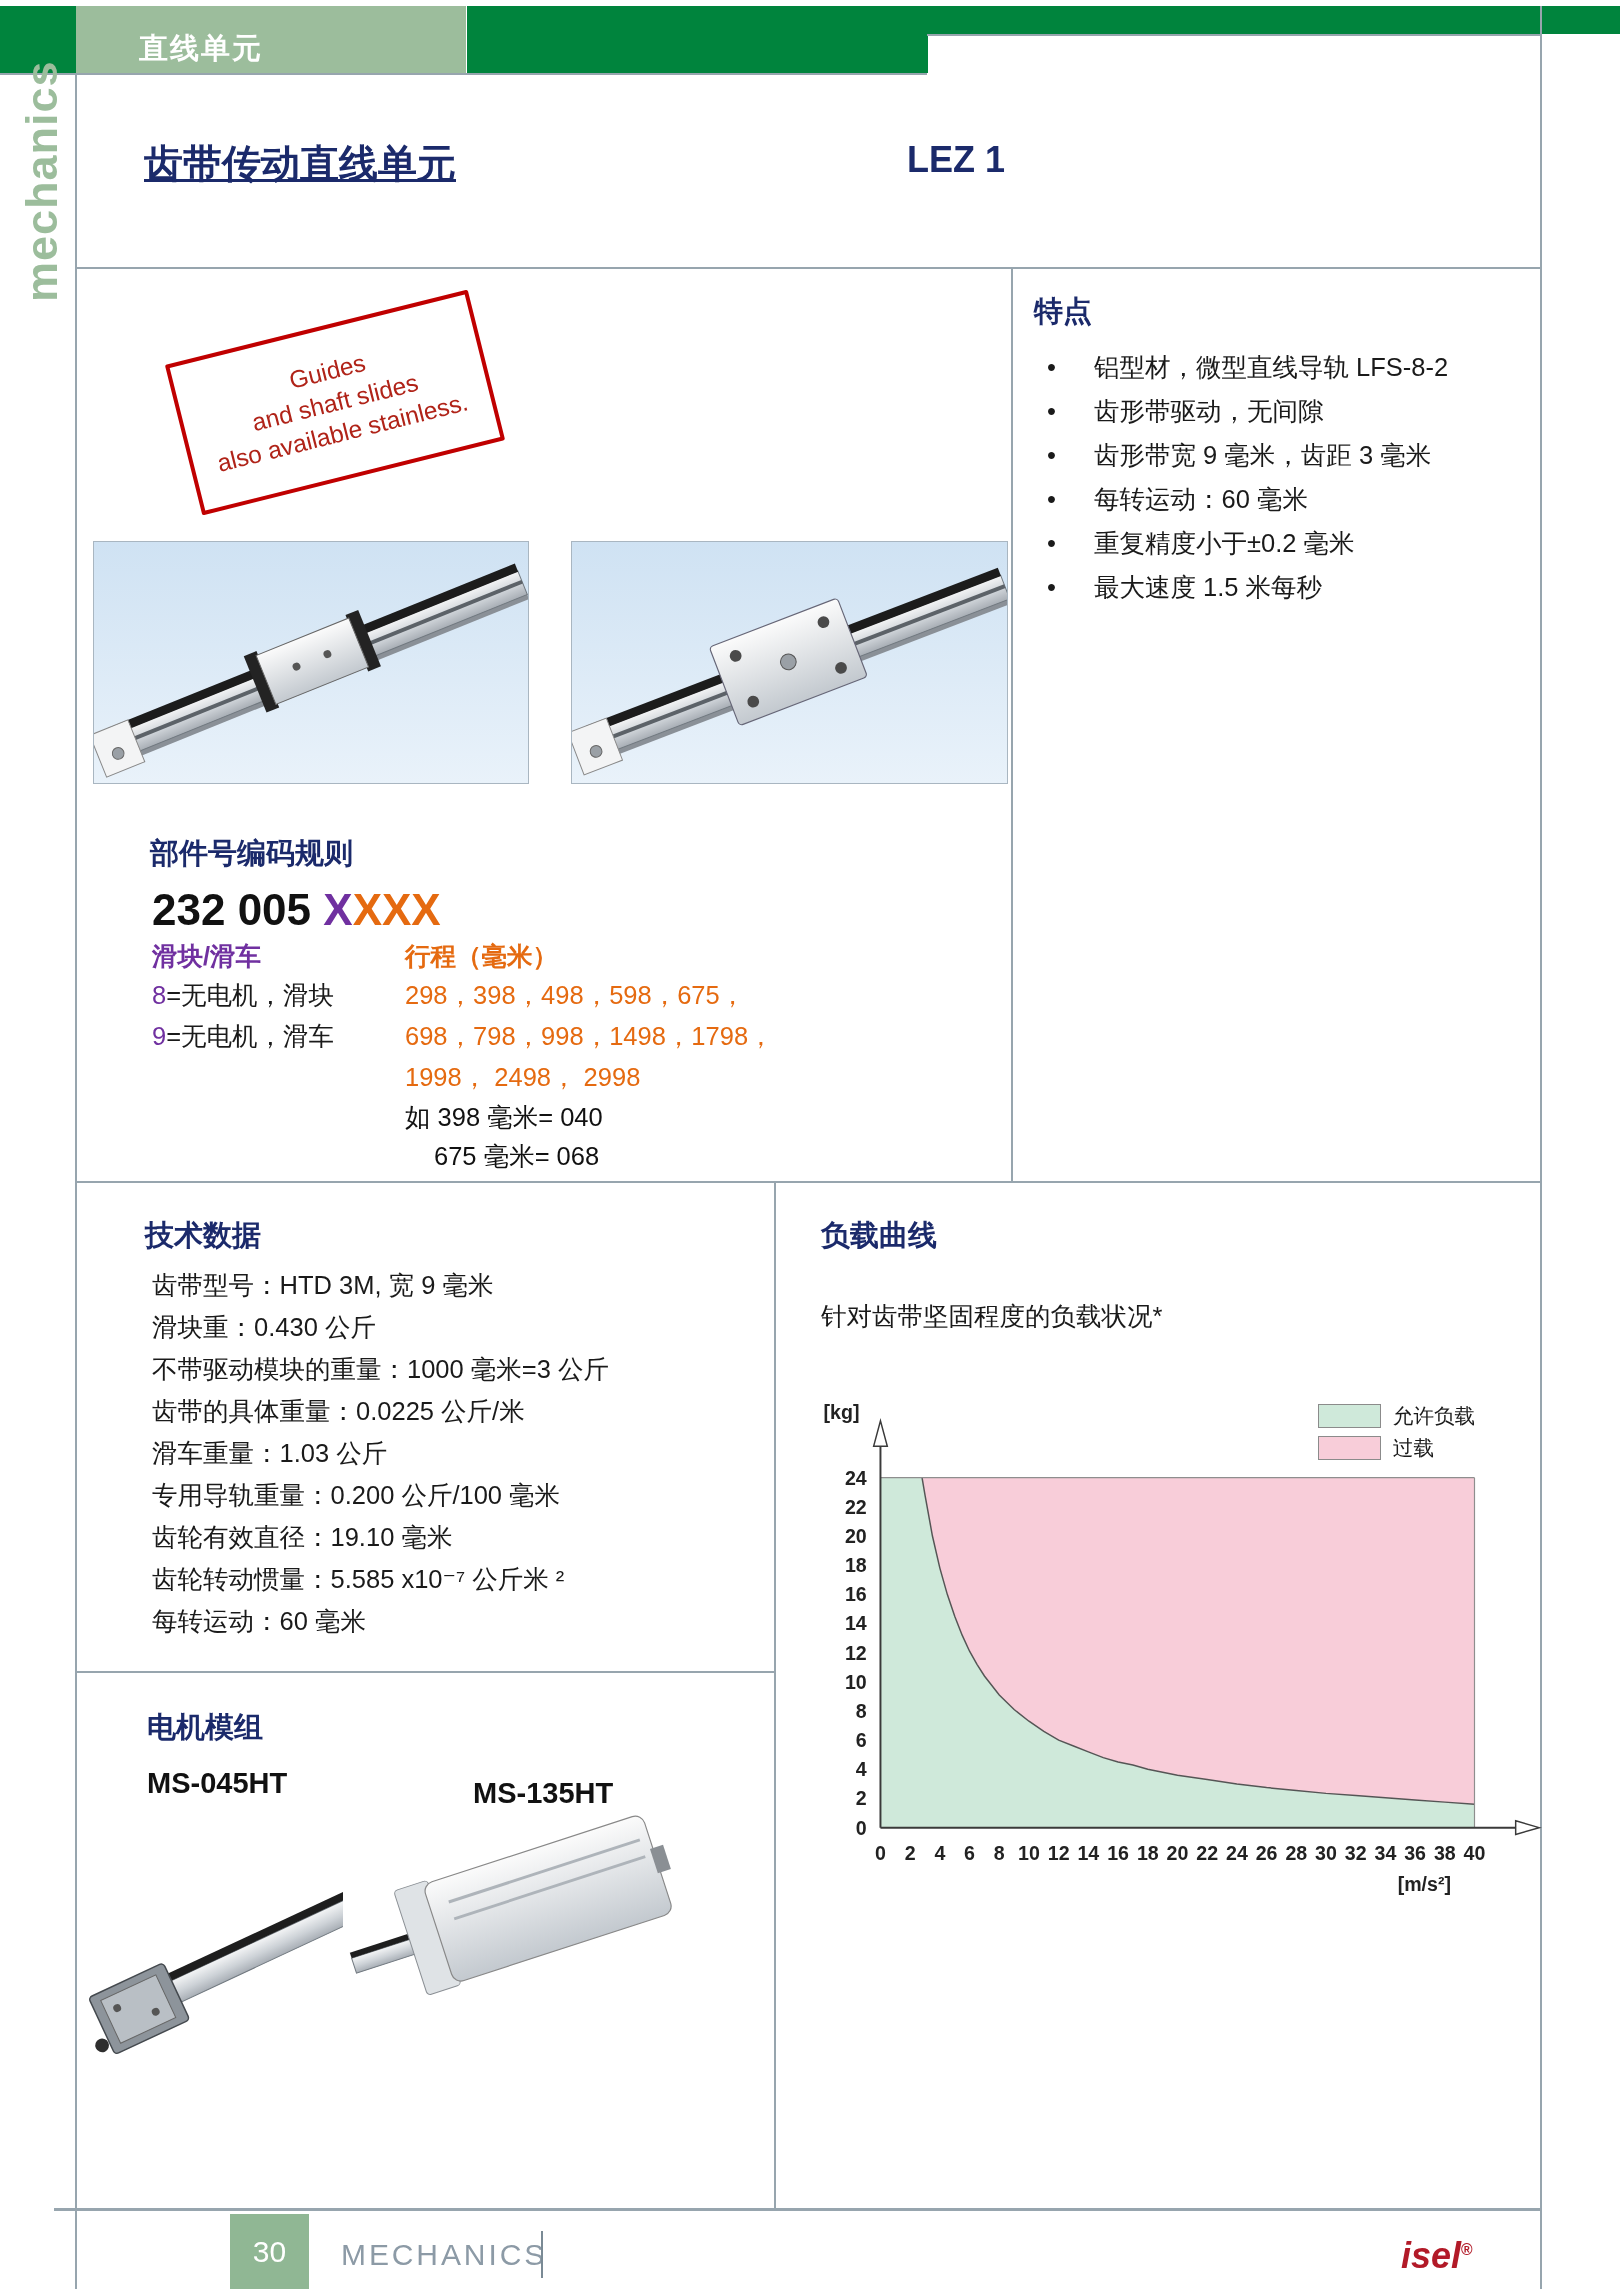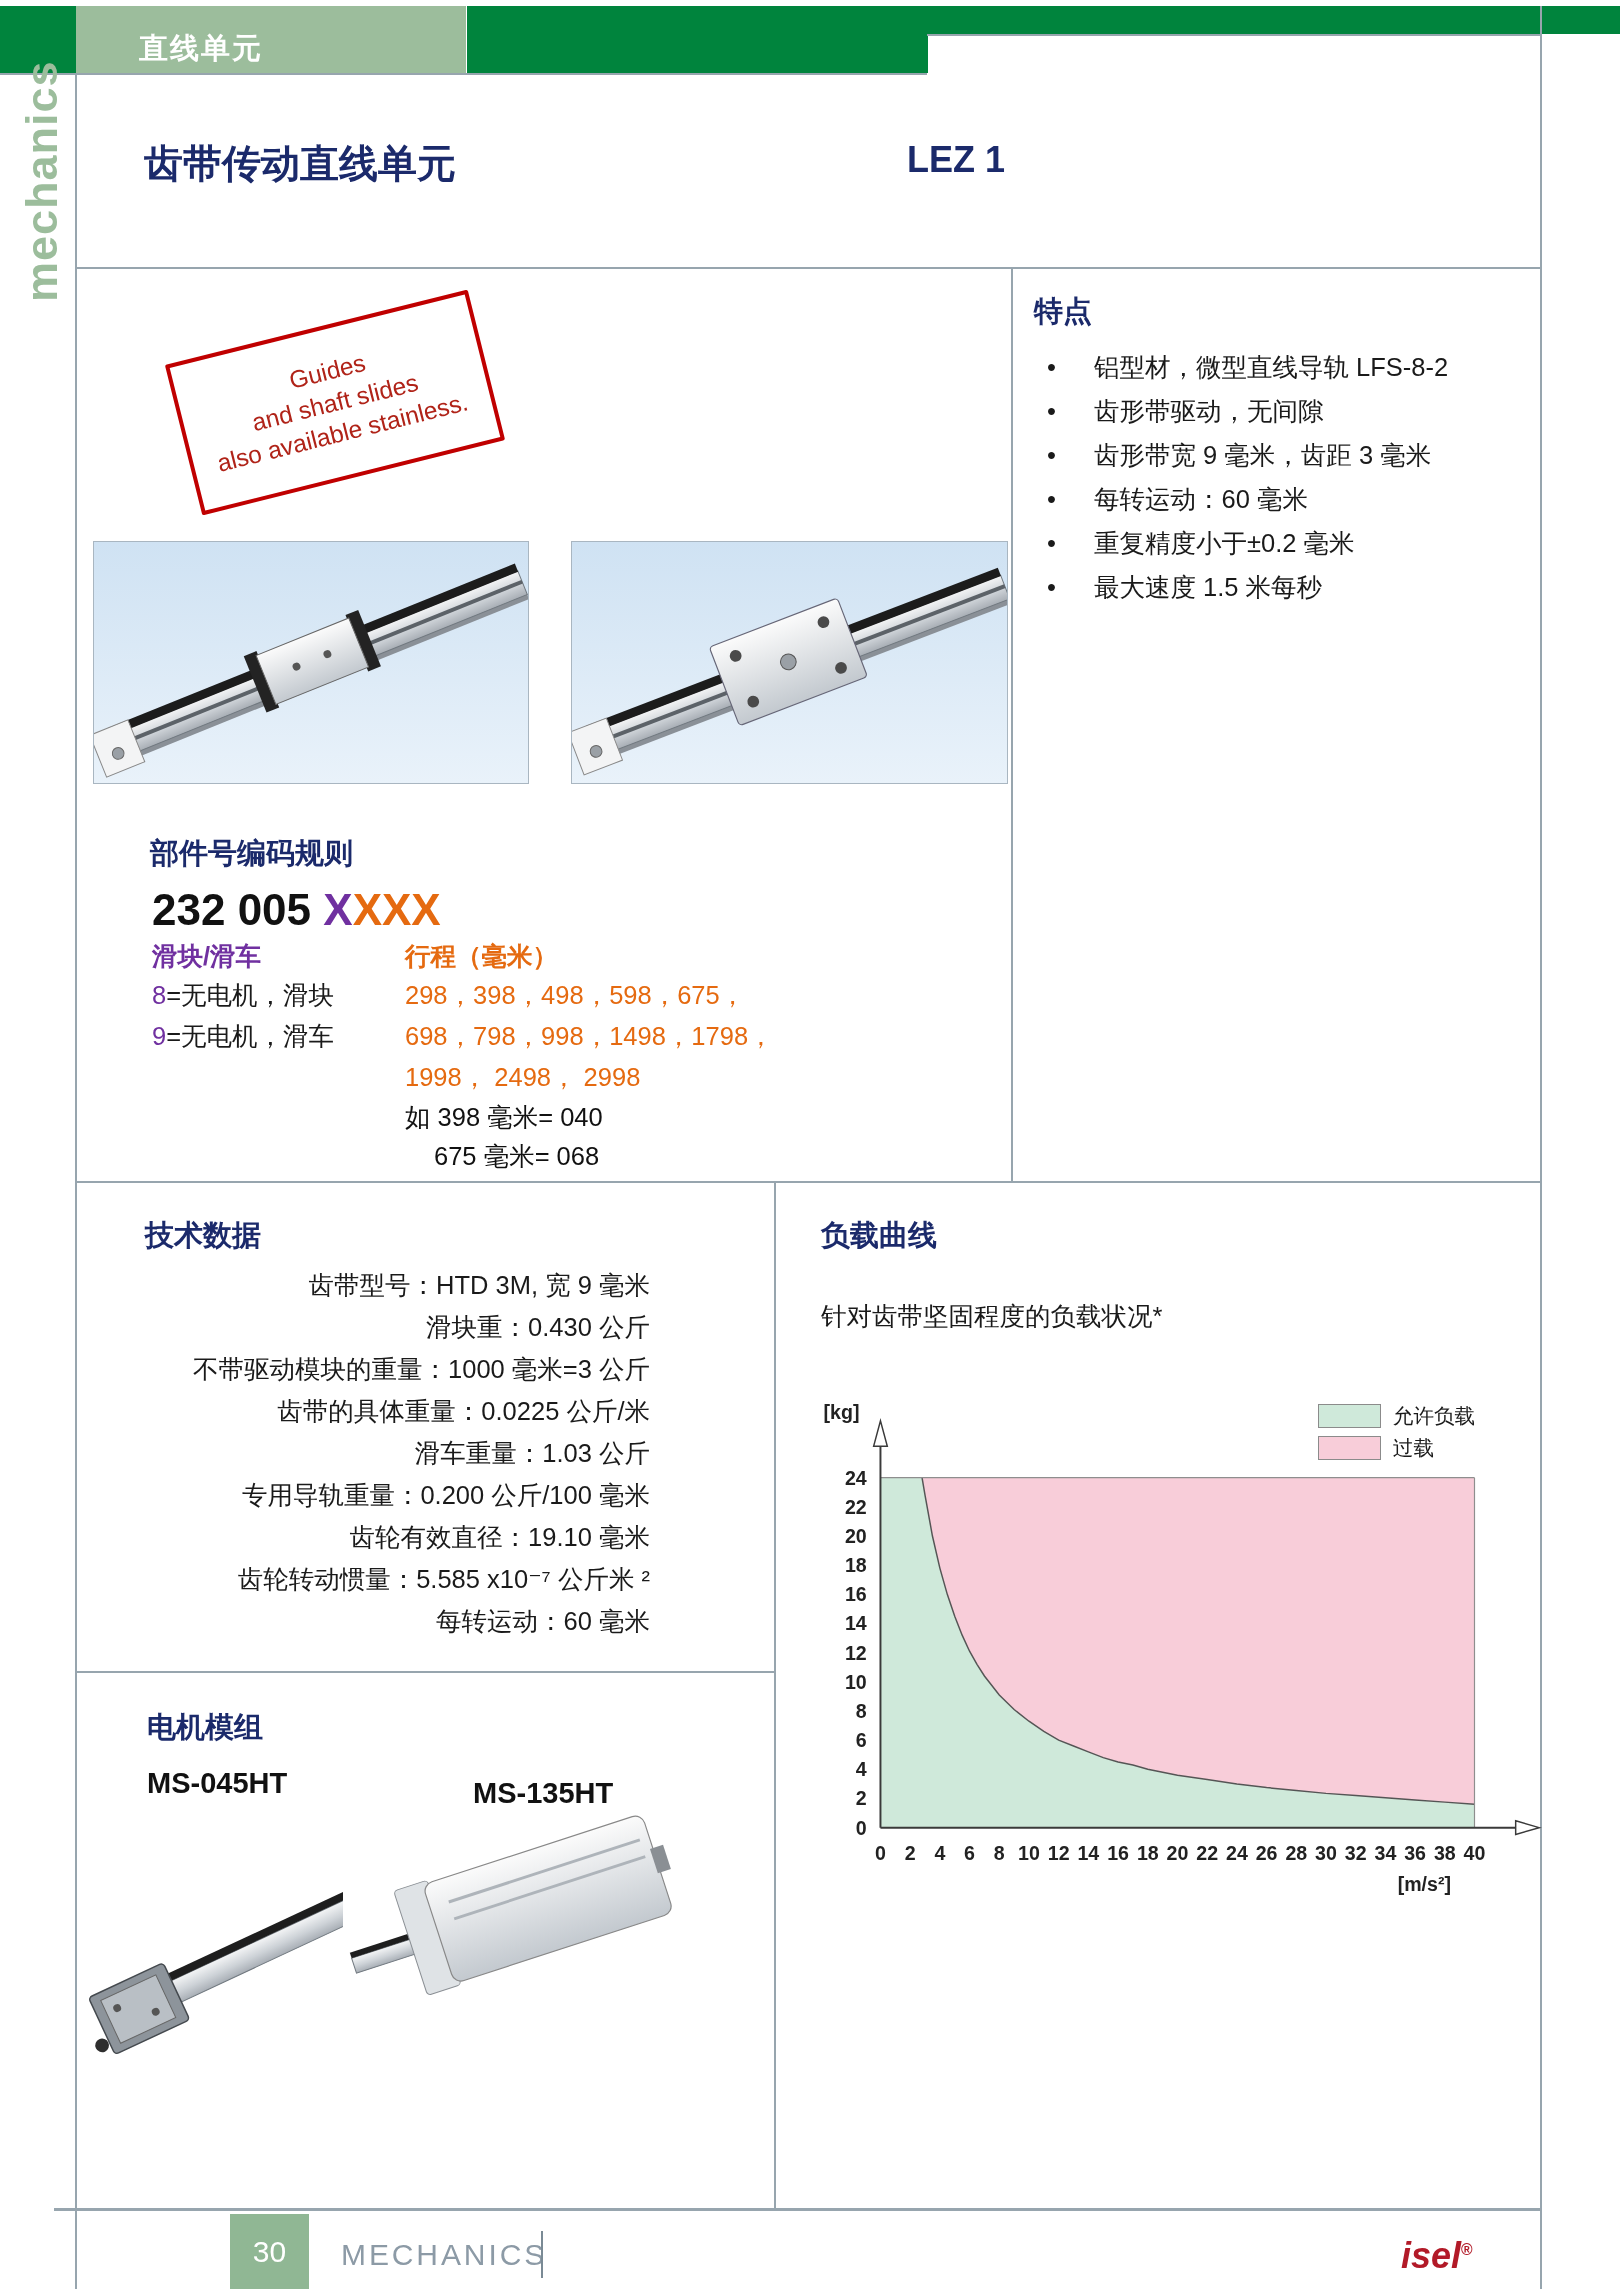--- a/index.html
+++ b/index.html
@@ -7,21 +7,21 @@
         font-family:"Liberation Sans","DejaVu Sans",sans-serif;color:#1a1a1a;}
   .abs{position:absolute;}
   .hline{position:absolute;background:#97a5ae;height:2px;}
   .vline{position:absolute;background:#97a5ae;width:2px;}
   .navy{color:#1b2a6b;}
   .bar{position:absolute;background:#00843d;}
   .bar-tab{position:absolute;background:#9cbd9c;}
   .tab-label{position:absolute;left:139px;top:29px;font-size:29px;font-weight:bold;color:#fff;letter-spacing:2px;}
   .mechanics{position:absolute;left:15.7px;top:302px;width:294px;transform:rotate(-90deg);transform-origin:0 0;
              font-size:45px;font-weight:bold;color:#9cbd9c;letter-spacing:1px;}
-  .page-title{position:absolute;left:144px;top:137px;font-size:39px;font-weight:bold;}
+  .page-title{position:absolute;left:144px;top:137px;font-size:39px;font-weight:bold;text-decoration:underline;}
   .model{position:absolute;left:907px;top:139px;font-size:36px;font-weight:bold;}
   .stamp{position:absolute;left:179px;top:325px;width:304px;height:147px;border:4.9px solid #c00000;
          transform:rotate(-14deg);border-radius:2px;display:flex;flex-direction:column;justify-content:center;
          text-align:center;color:#b02318;font-size:24.5px;line-height:1.28;background:rgba(255,255,255,.0);}
   .img-box{position:absolute;border:1px solid #a9b6c1;background:linear-gradient(180deg,#cfe2f3,#e9f2fa);}
   .sec-head{position:absolute;font-size:29px;font-weight:bold;color:#1b2a6b;}
   .pn-code{position:absolute;left:152px;top:885px;font-size:44px;font-weight:bold;color:#111;}
   .pn-code .x1{color:#7030a0;} .pn-code .x2{color:#e56a10;}
   .colhead-p{position:absolute;font-size:25.5px;color:#7030a0;font-weight:bold;}
   .colhead-o{position:absolute;font-size:25.5px;color:#e56a10;font-weight:bold;}
@@ -30,21 +30,21 @@
   .pn-rows .code{color:#7030a0;}
   .stroke-rows{position:absolute;font-size:25.5px;color:#e56a10;}
   .stroke-rows div{height:41px;display:flex;align-items:center;}
   .examples{position:absolute;font-size:25.5px;color:#111;}
   .examples div{height:39px;display:flex;align-items:center;}
   .examples div.indent{padding-left:29px;}
   .features{position:absolute;left:1047px;top:345px;width:510px;font-size:25.5px;}
   .features .row{display:flex;height:44px;align-items:center;}
   .features .bullet{width:47px;font-size:25.5px;}
   .tech{position:absolute;left:152px;top:1264px;width:498px;font-size:25.5px;}
-  .tech .row{display:flex;justify-content:flex-end;height:42px;align-items:center;}
+  .tech .row{display:flex;justify-content:flex-start;height:42px;align-items:center;}
   .tech .val{text-align:right;white-space:nowrap;}
   .ms-label{position:absolute;top:1767px;font-size:29px;font-weight:bold;color:#111;}
   .subtitle{position:absolute;left:821px;top:1299px;font-size:25.5px;}
   .footnote{position:absolute;left:821px;top:1919px;font-size:25.5px;}
   .legend{position:absolute;left:1318px;top:1400px;font-size:20.6px;}
   .legend .lrow{display:flex;align-items:center;height:32px;}
   .legend .sw{width:61px;height:21.6px;border:1px solid #8b8b8b;margin-right:11.8px;}
   .footer-pagebox{position:absolute;left:230px;top:2214px;width:79px;height:75px;background:#90b794;
                   color:#fff;font-size:30px;display:flex;align-items:center;justify-content:center;}
   .footer-section{position:absolute;left:341px;top:2238px;font-size:30px;color:#8c9aa6;letter-spacing:2.9px;}

